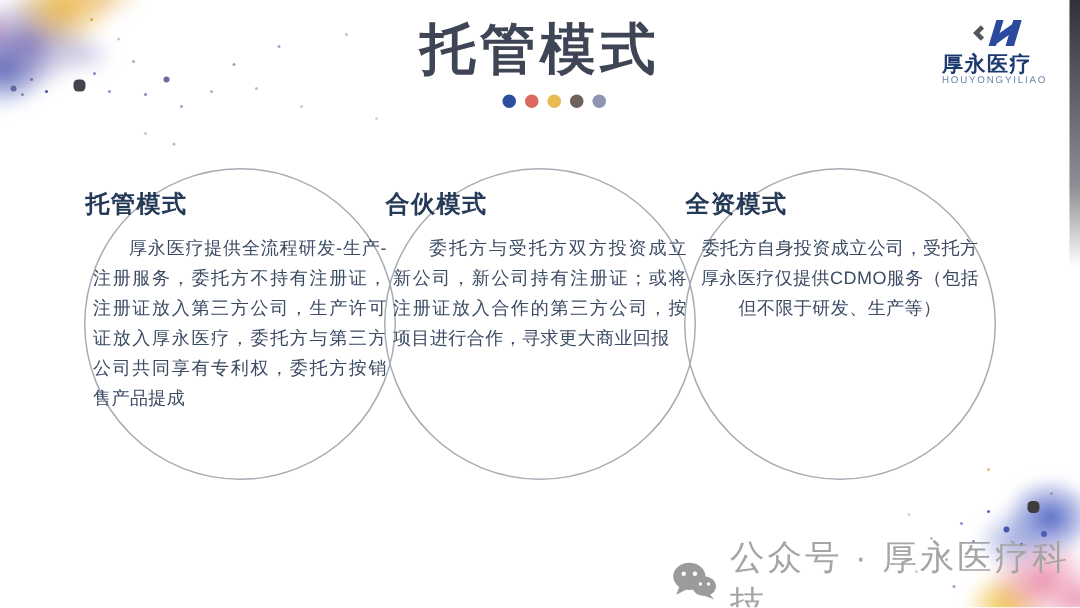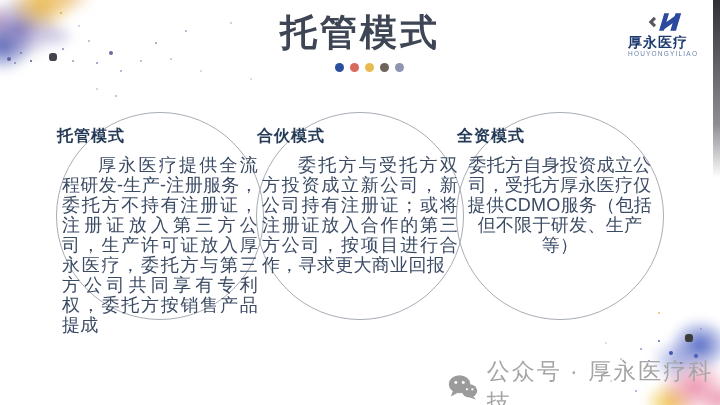--- a/index.html
+++ b/index.html
@@ -77,21 +77,21 @@
   .mode-circle.c1{left:56px;}
   .mode-circle.c2{left:256px;}
   .mode-circle.c3{left:456px;}
   .mode-title{
     margin-top:13px;text-align:left;
     font-size:16px;font-weight:bold;letter-spacing:1px;
     color:var(--mode-title-color,#253a57);
   }
   .mode-body{
     margin-top:8px;padding:0 5px;
-    font-size:18px;line-height:20px;letter-spacing:.3px;
+    font-size:12px;line-height:20px;letter-spacing:.3px;
     color:var(--mode-body-color,#3b4a63);
     text-align:justify;text-indent:2em;
   }
   .mode-body.centered{text-align:center;text-indent:0;padding:0 8px;}
 
   
   .watermark{
     position:absolute;left:448px;top:356px;z-index:5;
     display:flex;align-items:center;gap:9px;
   }

